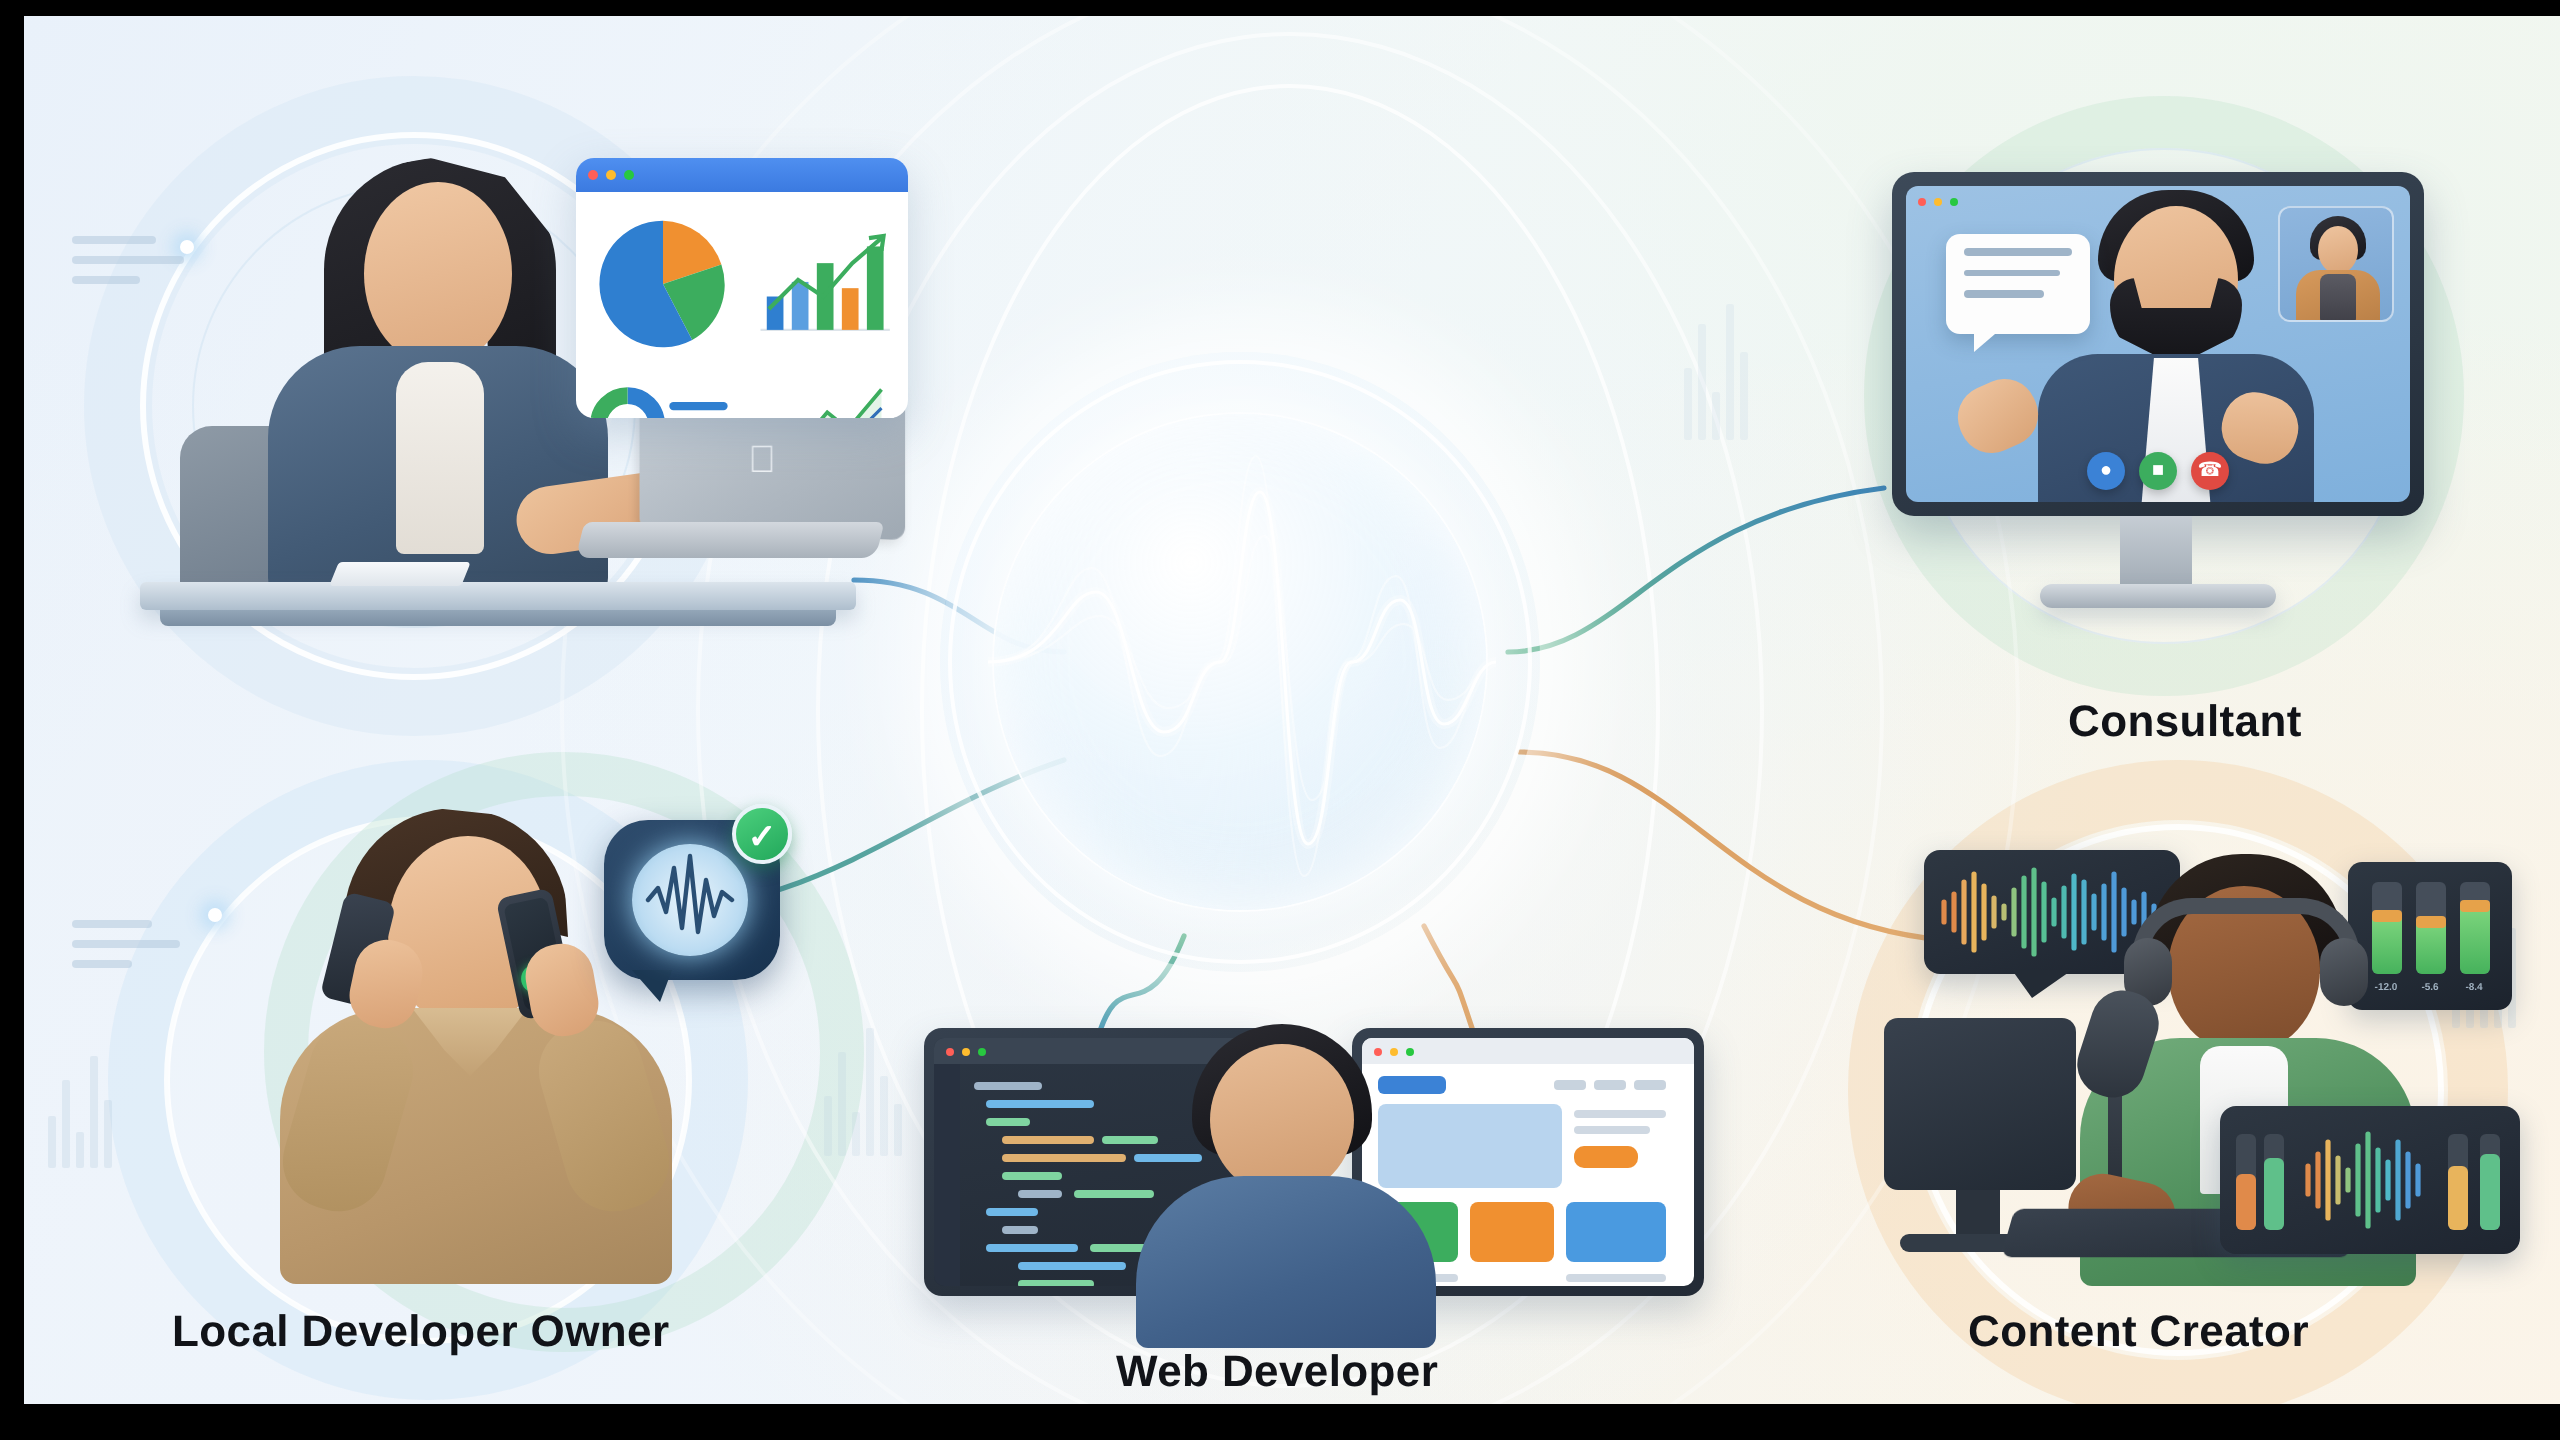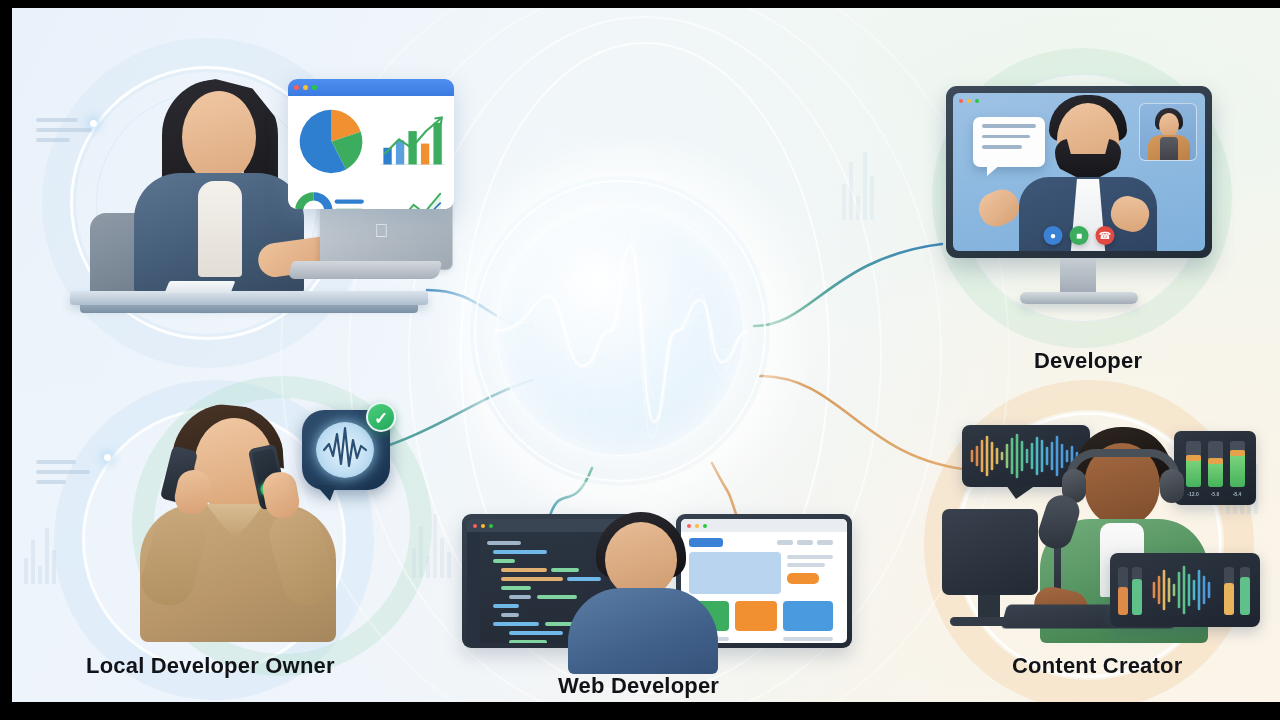--- a/index.html
+++ b/index.html
@@ -525,21 +525,21 @@
           <div class="callBtns">
             <div class="cbtn" style="background:#3b82d6">●</div>
             <div class="cbtn" style="background:#3cad5e">■</div>
             <div class="cbtn" style="background:#e04a42">☎</div>
           </div>
         </div>
       </div>
       <div class="monNeck"></div>
       <div class="monFoot"></div>
     </div>
-    <div class="label" style="left:1022px;top:340px;">Developer</div>
+    <div class="label" style="left:1022px;top:340px;">Consultant</div>
 
     <div id="p4">
       <div class="devMon devMonL">
         <div class="devScr codeScr">
           <div class="codeTop">
             <span class="dot" style="background:#ff5f57;width:4px;height:4px;"></span>
             <span class="dot" style="background:#febc2e;width:4px;height:4px;"></span>
             <span class="dot" style="background:#28c840;width:4px;height:4px;"></span>
           </div>
           <div class="gutter"></div>
@@ -683,16 +683,16 @@
             <line x1="94" y1="50" x2="94" y2="24" stroke="#4f9ad8"></line>
             <line x1="99" y1="44" x2="99" y2="30" stroke="#4f9ad8"></line>
           </g>
           <rect x="114" y="14" width="10" height="48" rx="3" fill="#3f4853"></rect>
           <rect x="114" y="30" width="10" height="32" rx="3" fill="#e8b45c"></rect>
           <rect x="130" y="14" width="10" height="48" rx="3" fill="#3f4853"></rect>
           <rect x="130" y="24" width="10" height="38" rx="3" fill="#5fc08a"></rect>
         </svg>
       </div>
     </div>
-    <div class="label" style="left:1000px;top:645px;">Content Creator</div>
+    <div class="label" style="left:972px;top:645px;">Content Creator</div>
 
   </div>
 </div>
 
 </body></html>

